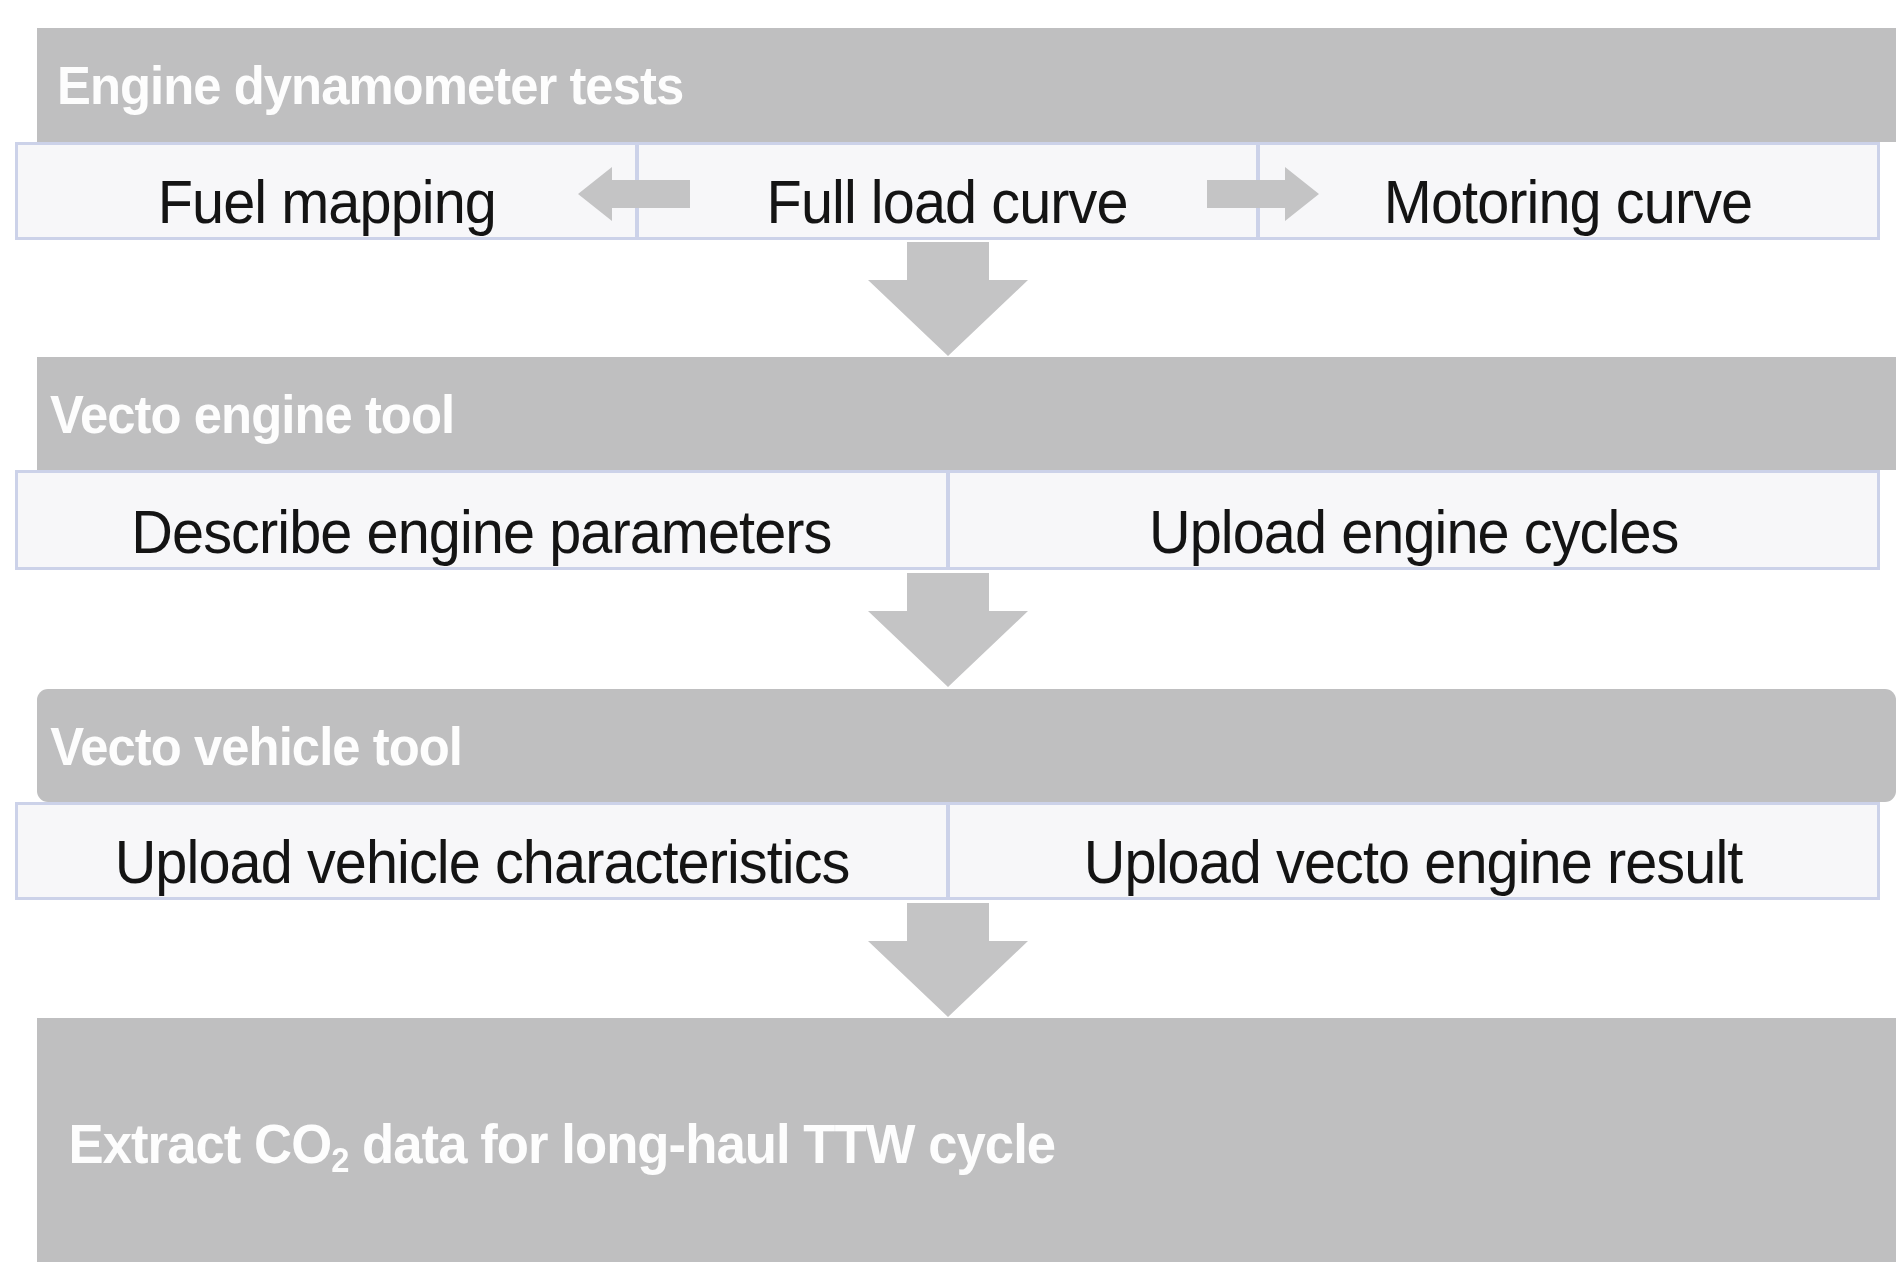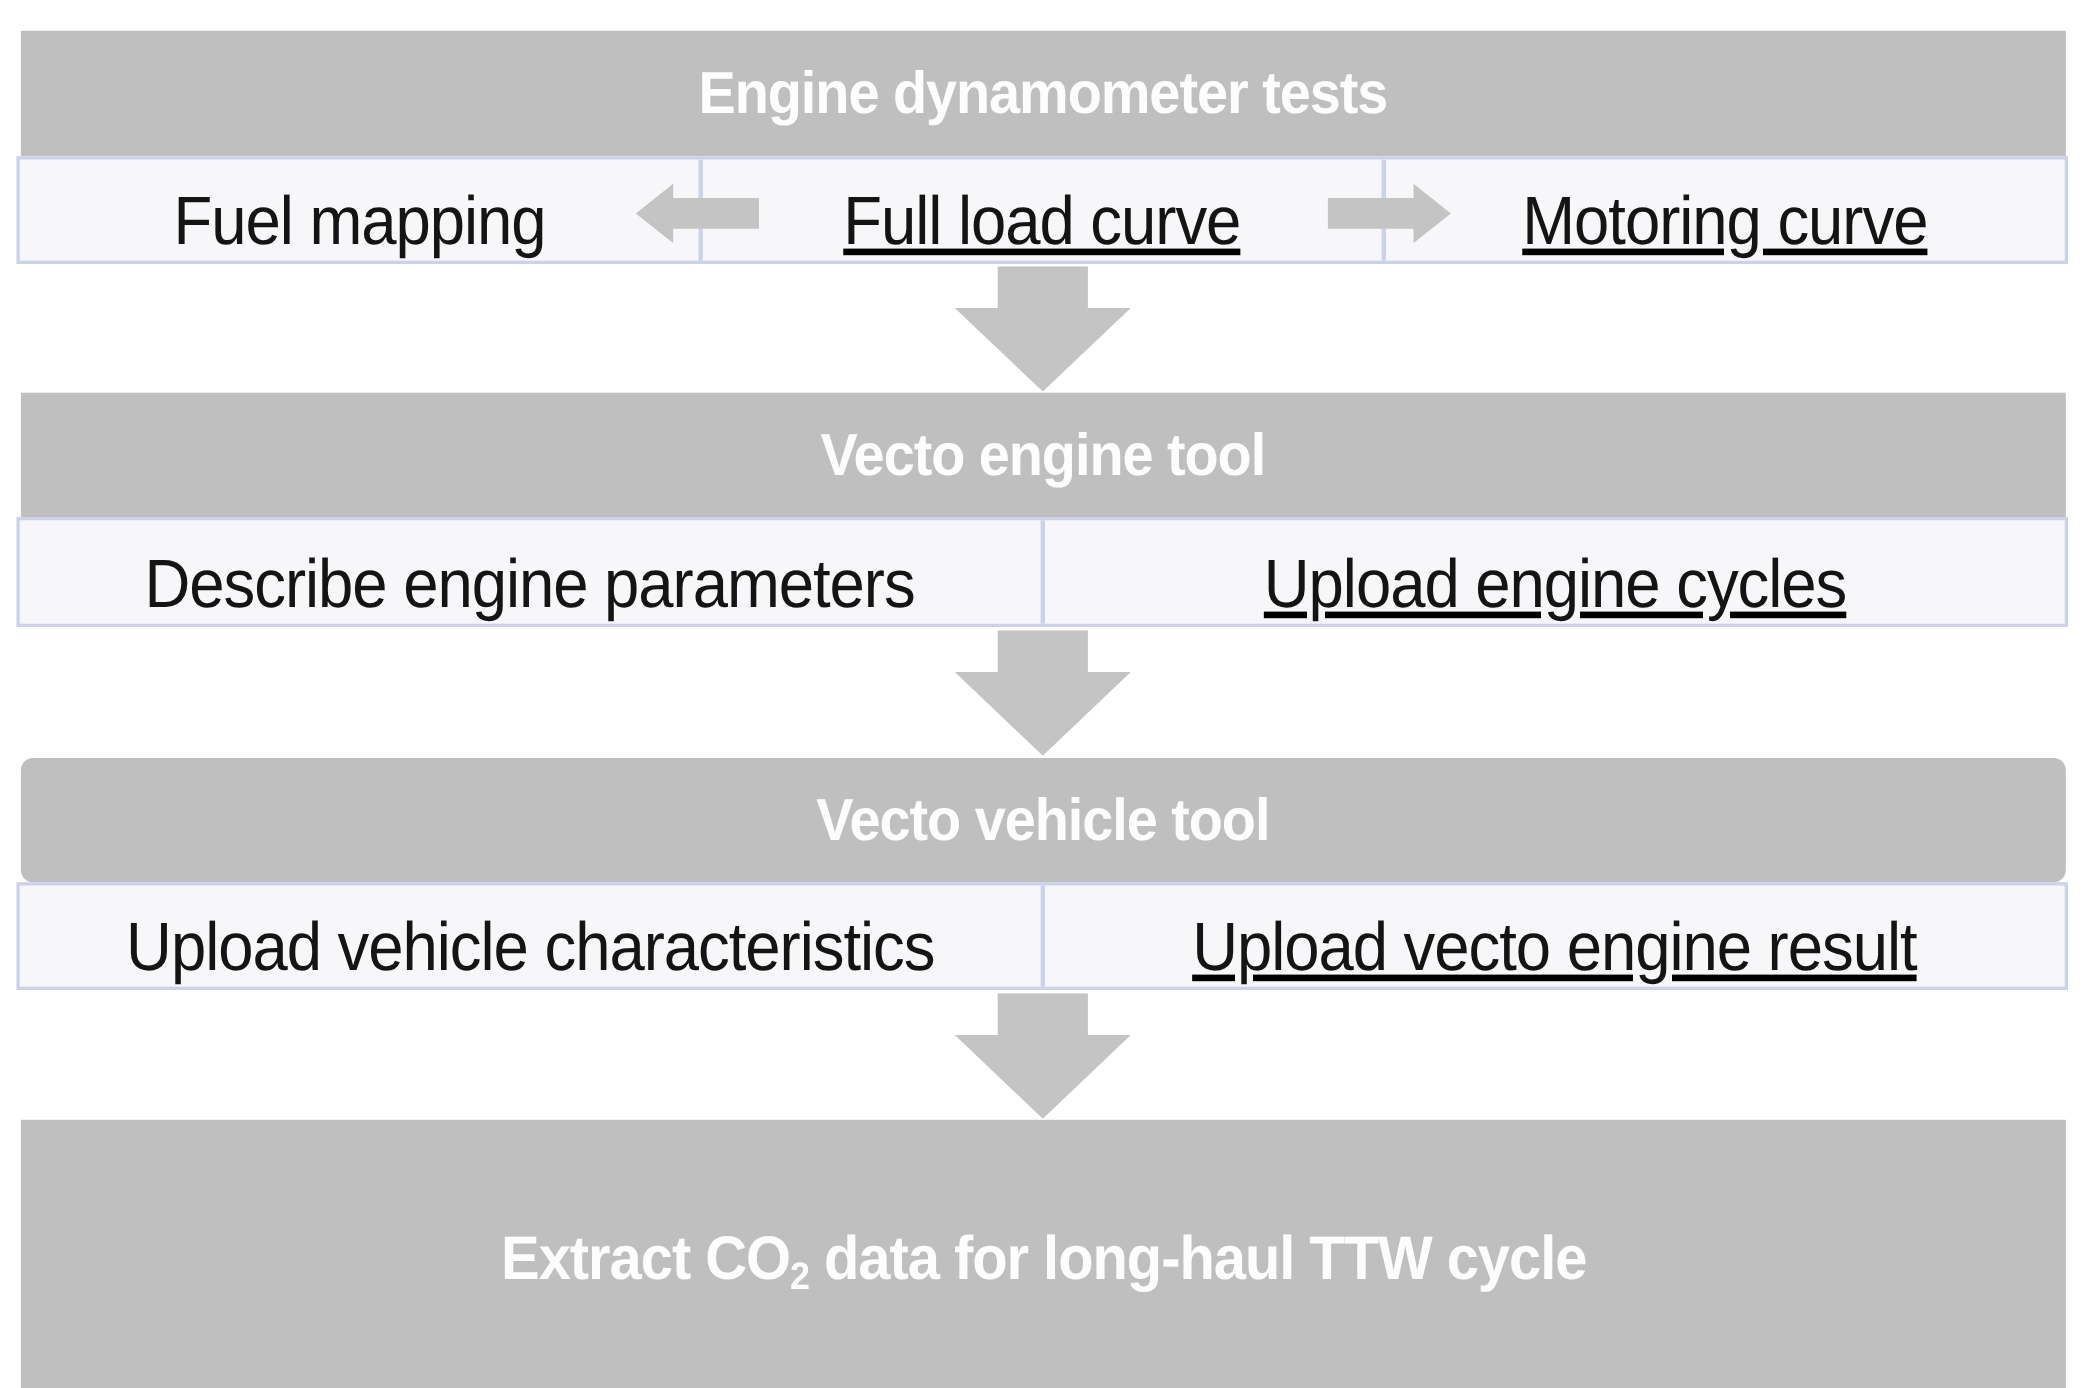--- a/index.html
+++ b/index.html
@@ -14,23 +14,23 @@
   *{margin:0;padding:0;box-sizing:border-box;}
   html,body{background:var(--canvas-bg);}
   body{font-family:"Liberation Sans","DejaVu Sans",sans-serif;}
   .canvas{
     position:relative;
     width:1899px;height:1262px;
     background:var(--canvas-bg);
     overflow:hidden;
   }
   .bar{
-    position:absolute;left:19px;width:1859px;
+    position:absolute;left:37px;width:1859px;
     background:var(--bar-gray);
-    display:flex;align-items:center;justify-content:center;
+    display:flex;align-items:center;justify-content:flex-start;
   }
   .bar .bar-title{
     color:var(--header-text);
     font-weight:bold;
     font-size:54px;
     letter-spacing:-1px;
     white-space:nowrap;
     display:inline-block;
     transform:scaleX(0.94);
     transform-origin:center;
@@ -51,21 +51,21 @@
     display:flex;align-items:stretch;
   }
   .row1{top:142px;height:98px;}
   .row2{top:470px;height:100px;}
   .row3{top:802px;height:98px;}
   .cell{
     flex:1 1 0;
     display:flex;align-items:flex-end;justify-content:center;
     overflow:hidden;
   }
-  .cell + .cell{border-left:4px solid var(--row-border);text-decoration:underline;}
+  .cell + .cell{border-left:4px solid var(--row-border);}
   .cell .cell-label{
     color:var(--cell-text);
     font-size:62px;
     letter-spacing:-1px;
     white-space:nowrap;
     display:inline-block;
     transform:scaleX(0.93);
     transform-origin:center;
   }
   .flow-arrow{position:absolute;z-index:2;display:block;}

